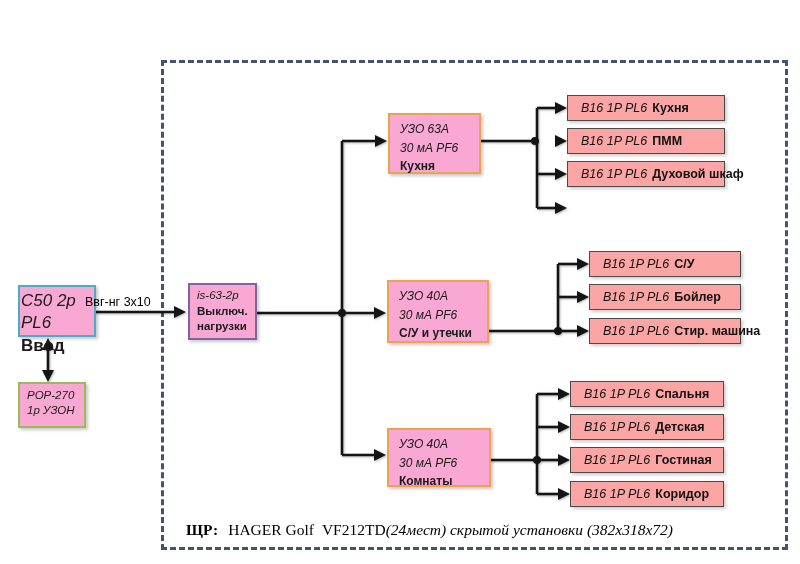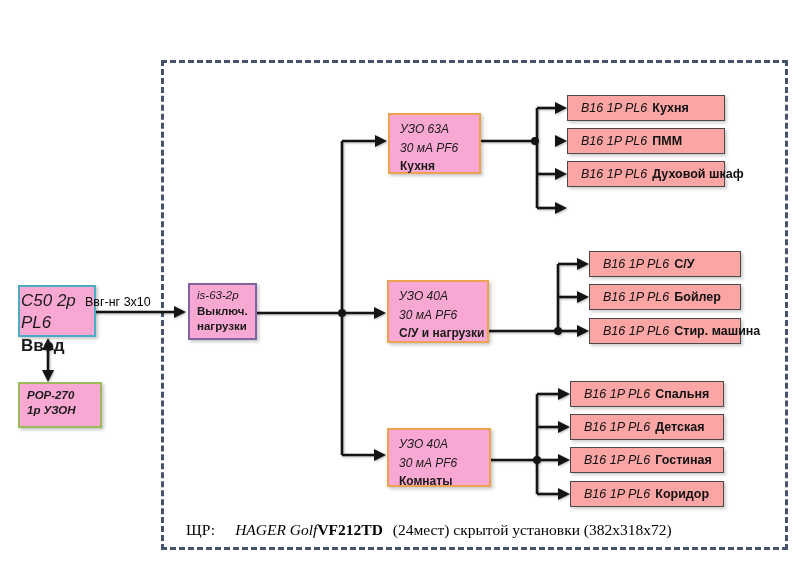--- a/index.html
+++ b/index.html
@@ -17,45 +17,45 @@
   }
   svg.connectors { position:absolute; left:0; top:0; z-index:1;
     filter:drop-shadow(1px 1.5px 1px rgba(0,0,0,0.28)); }
   .box {
     position:absolute; background:#f9a8d4; box-sizing:border-box; z-index:2;
     box-shadow:2px 2px 3px rgba(0,0,0,0.22); color:#1a1a1a;
   }
   .box .it { font-style:italic; display:block; }
   .box .bd { font-weight:bold; display:block; }
   .vvod   { left:18px;  top:285px; width:78px;  height:52px; border:2px solid var(--accent-teal,#4BACC6);  padding:3px 0 0 1px;  font-size:17px; line-height:1.32; }
-  .uzon   { left:18px;  top:382px; width:84px;  height:46px; border:2px solid var(--accent-olive,#9BBB59); padding:4px 0 0 7px;  font-size:11.5px; line-height:1.32;font-weight:bold; }
+  .uzon   { left:18px;  top:382px; width:68px;  height:46px; border:2px solid var(--accent-olive,#9BBB59); padding:4px 0 0 7px;  font-size:11.5px; line-height:1.32; }
   .switch { left:188px; top:283px; width:69px;  height:57px; border:2px solid var(--accent-purple,#8064A2);padding:3px 0 0 7px;  font-size:11.5px; line-height:1.35; }
   .uzo    { border:2px solid var(--accent-orange,#EDA153); font-size:12px; line-height:1.55; padding:5px 0 0 10px; }
   .uzo0 { left:388px; top:113px; width:93px;  height:61px; }
   .uzo1 { left:387px; top:280px; width:102px; height:63px; }
   .uzo2 { left:387px; top:428px; width:104px; height:59px; }
   .breaker {
     position:absolute; height:26px; border:1.5px solid #4a4a4a; background:#fca5a5;
     box-sizing:border-box; display:flex; align-items:center; padding-left:13px;
     font-size:12.5px; z-index:2; box-shadow:2px 2px 3px rgba(0,0,0,0.2); color:#111;
   }
   .breaker .code { font-style:italic; white-space:pre; }
   .breaker .bname { font-weight:bold; margin-left:5px; white-space:pre; }
   .g1 { left:567px; width:158px; }
   .g2 { left:589px; width:152px; }
   .g3 { left:570px; width:154px; }
   .cable-label { position:absolute; left:85px; top:295px; font-size:12.5px; color:#000; z-index:3; }
   .caption {
     position:absolute; left:186px; top:521px; z-index:3; color:#000;
     font-family:"Liberation Serif", serif; font-size:15.5px; white-space:pre;
   }
-  .caption .c-label { font-weight:normal; margin-right:20px; }
-  .caption .c-brand { font-style:italic; }
-  .caption .c-model { font-weight:bold; margin-right:10px; }
-  .caption .c-details { }
+  .caption .c-label { font-weight:bold; margin-right:10px; }
+  .caption .c-brand { margin-right:8px; }
+  .caption .c-model { font-weight:normal; margin-right:0; }
+  .caption .c-details { font-style:italic; }
   .watermark {
     position:absolute; left:549px; top:520px; z-index:6; font-size:16px; font-weight:bold;
     color:rgba(168,175,188,0.92); letter-spacing:-0.3px; white-space:pre;
     text-shadow:1px 1px 0 rgba(255,255,255,0.95), -1px -1px 0 rgba(110,118,132,0.45);
   }
 </style>
 </head>
 <body>
 
 <div class="canvas">
@@ -134,21 +134,21 @@
   </div>
 
   <div class="box uzo uzo0">
     <span class="it">УЗО 63А</span>
     <span class="it">30 мА PF6</span>
     <span class="bd">Кухня</span>
   </div>
   <div class="box uzo uzo1">
     <span class="it">УЗО 40А</span>
     <span class="it">30 мА PF6</span>
-    <span class="bd">С/У и нагрузки</span>
+    <span class="bd">С/У и утечки</span>
   </div>
   <div class="box uzo uzo2">
     <span class="it">УЗО 40А</span>
     <span class="it">30 мА PF6</span>
     <span class="bd">Комнаты</span>
   </div>
 
   <div class="breaker g1" style="top:95px">
     <span class="code">B16 1P PL6</span>
     <span class="bname">Кухня</span>

